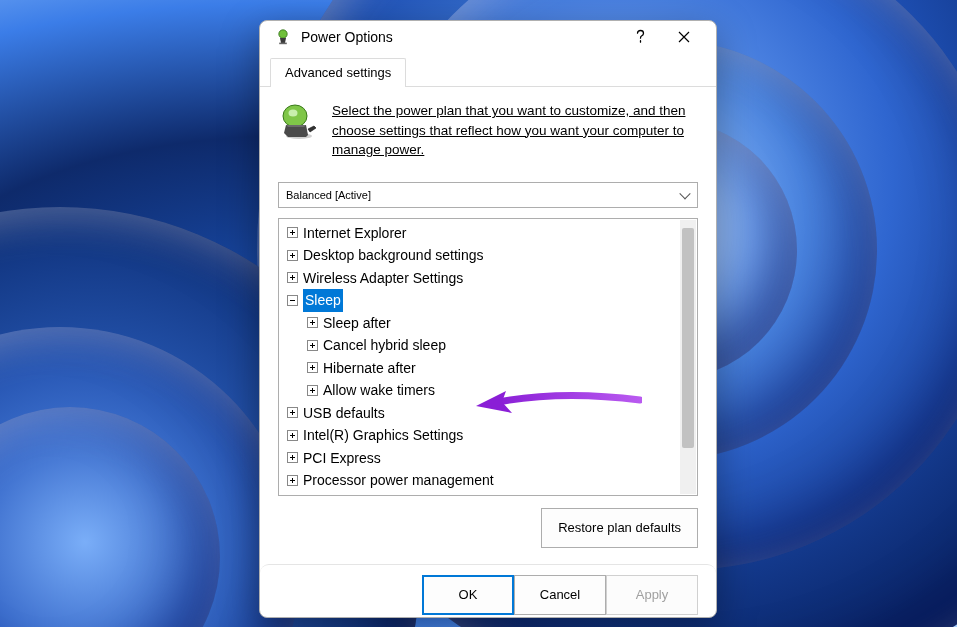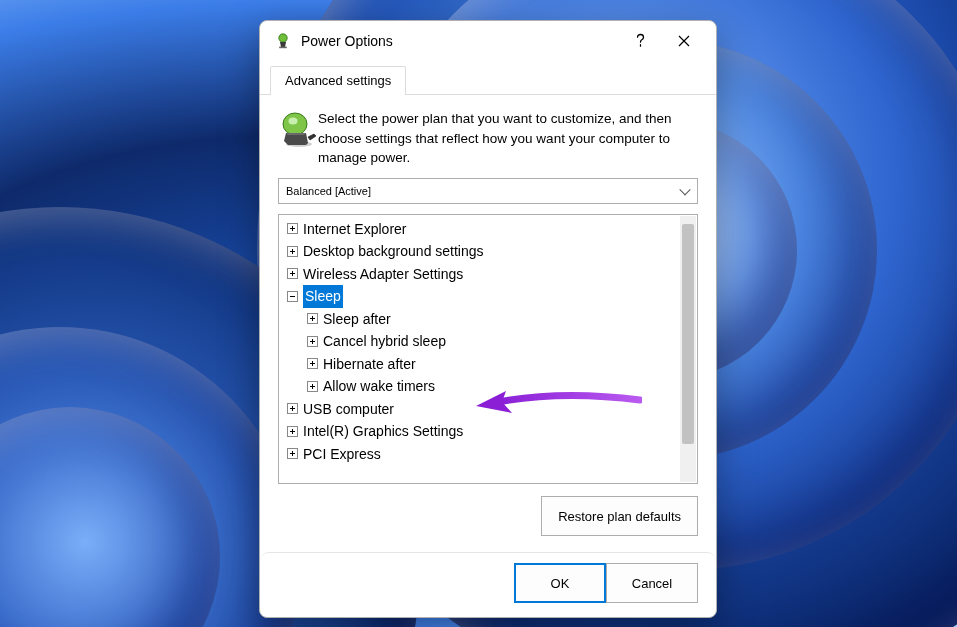--- a/index.html
+++ b/index.html
@@ -82,21 +82,23 @@
     }
 
     .content {
       flex: 1;
       padding: 14px 18px 10px 18px;
       display: flex;
       flex-direction: column;
     }
     .intro {
       display: flex;
-      margin-bottom: 10px;
+      gap: 14px;
+      margin-bottom: 22px;
+      text-decoration: underline;
     }
     .intro-icon {
       width: 40px; height: 40px; flex-shrink: 0;
     }
     .intro-text {
       font-size: 13.5px;
       line-height: 1.45;
       color: #000;
       padding-right: 10px;
     }
@@ -308,44 +310,49 @@
           <div class="tree-item indent1">
             <span class="expander plus"></span>
             <span>Hibernate after</span>
           </div>
           <div class="tree-item indent1">
             <span class="expander plus"></span>
             <span>Allow wake timers</span>
           </div>
           <div class="tree-item indent0">
             <span class="expander plus"></span>
-            <span>USB computer</span>
+            <span>USB defaults</span>
           </div>
           <div class="tree-item indent0">
             <span class="expander plus"></span>
             <span>Intel(R) Graphics Settings</span>
           </div>
           <div class="tree-item indent0">
             <span class="expander plus"></span>
             <span>PCI Express</span>
+          </div>
+          <div class="tree-item indent0">
+            <span class="expander plus"></span>
+            <span>Processor power management</span>
           </div>
         </div>
       <div class="tree-scrollbar">
         <div class="tree-thumb"></div>
       </div>
     </div>
 
     <div class="restore-row">
       <button class="btn">Restore plan defaults</button>
     </div>
   </div>
 
   <div class="btn-row">
     <button class="btn btn-default">OK</button>
     <button class="btn">Cancel</button>
+    <button class="btn btn-disabled">Apply</button>
   </div>
 
 </div>
 
 <svg class="arrow-annot" width="180" height="40" viewBox="0 0 180 40">
   <defs>
     <linearGradient id="ag" x1="0" y1="0" x2="1" y2="0">
       <stop offset="0" stop-color="#8a1fd6"></stop>
       <stop offset="1" stop-color="#b95af0"></stop>
     </linearGradient>

